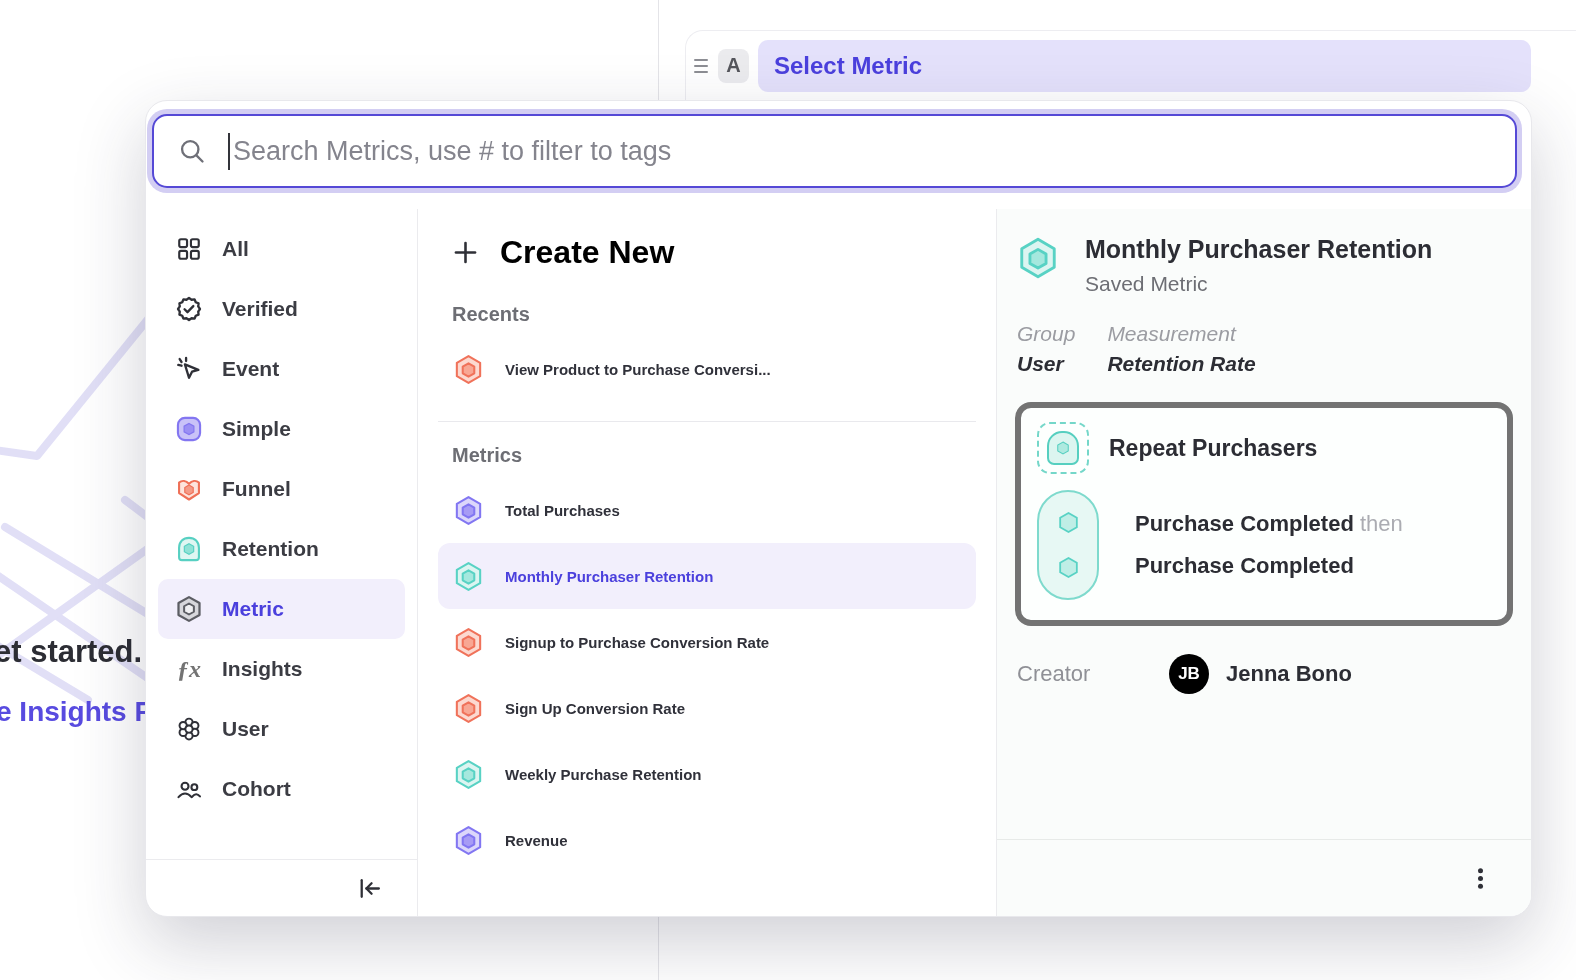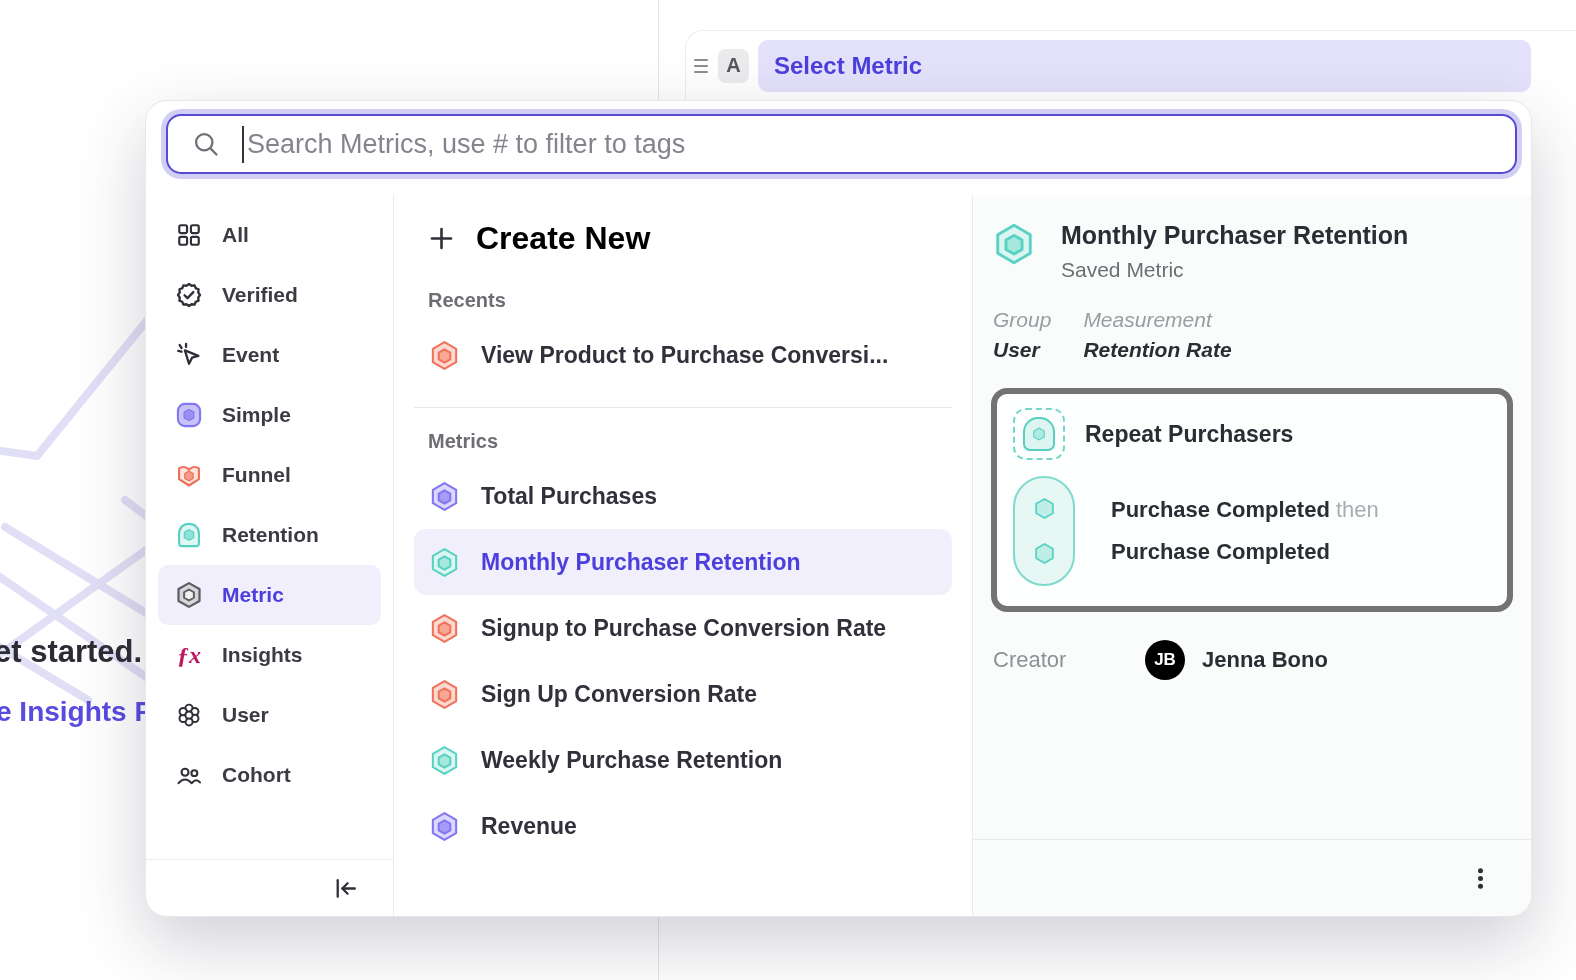--- a/index.html
+++ b/index.html
@@ -24,46 +24,46 @@
     font-weight:700; font-size:20px; display:flex; align-items:center; justify-content:center; cursor:pointer; }
   .select-pill { flex:1; height:52px; margin:0 45px 0 9px; background:#e4e1fb; border-radius:10px;
     display:flex; align-items:center; padding-left:16px; cursor:pointer; }
   .select-pill span { color:#4b40dd; font-size:24px; font-weight:700; }
 
   
   .modal { position:absolute; left:145px; top:100px; width:1387px; height:817px; background:#fff;
     border-radius:22px; border:1px solid #e8e8ec; box-shadow:0 26px 70px rgba(40,40,70,.22);
     z-index:3; display:flex; flex-direction:column; overflow:hidden; }
 
-  .search-wrap { margin:13px 14px 0 20px; height:60px; border:2px solid #5549d6; border-radius:15px;
+  .search-wrap { margin:13px 14px 0 6px; height:74px; border:2px solid #5549d6; border-radius:15px;
     box-shadow:0 0 0 5px #d3cef3; display:flex; align-items:center; padding:0 24px; background:#fff; }
   .search-wrap .caret { width:2px; height:37px; background:#33343a; margin:0 3px 0 22px; }
   .search-input { flex:1; border:none; outline:none; font-family:inherit; font-size:27px; color:#2e2f36; background:transparent; }
   .search-input::placeholder { color:#84848d; }
 
   .content { flex:1; display:flex; min-height:0; margin-top:21px; }
 
   
-  .col-side { width:248px; border-right:1px solid #ebebee; display:flex; flex-direction:column; }
+  .col-side { width:272px; border-right:1px solid #ebebee; display:flex; flex-direction:column; }
   .side-list { flex:1; padding-top:10px; }
   .side-item { height:60px; margin:0 12px; padding:0 16px; border-radius:10px; display:flex; align-items:center; gap:18px;
     font-size:21px; font-weight:600; color:#3b3c43; cursor:pointer; }
   .side-item.selected { background:#f2effc; color:#4b40dd; }
   .icn { width:30px; height:30px; display:flex; align-items:center; justify-content:center; flex:none; }
-  .fx { font-family:"Liberation Serif", serif; font-style:italic; font-weight:700; font-size:24px; color:#be185d; }
+  .fx { font-family:"Liberation Serif", serif; font-style:italic; font-weight:700; font-size:24px; color:#737373; }
   .side-footer { height:57px; border-top:1px solid #ebebee; display:flex; align-items:center; justify-content:flex-end; padding-right:34px; }
   .collapse-btn { cursor:pointer; display:flex; }
 
   
   .col-mid { width:578px; padding:0 20px; display:flex; flex-direction:column; }
   .create-row { height:62px; margin-top:12px; padding:0 14px; display:flex; align-items:center; gap:21px;
     font-size:32px; font-weight:600; color:#000000; border-radius:12px; cursor:pointer; }
   .section-label { margin:20px 0 10px 14px; font-size:20px; font-weight:600; color:#6d6e74; }
   .item-row { height:66px; padding:0 14px; border-radius:12px; display:flex; align-items:center; gap:20px;
-    font-size:23px; font-weight:600; color:#30313a; cursor:pointer; white-space:nowrap; }
+    font-size:15px; font-weight:600; color:#30313a; cursor:pointer; white-space:nowrap; }
   .item-row.selected { background:#f2effc; color:#4b40dd; }
   .mid-divider { height:1px; background:#e9e9ed; margin:19px 0 2px 0; }
 
   .hex { flex:none; }
   .hex polygon { stroke-width:2; stroke-linejoin:round; }
   .hex.purple .outer { fill:#dcd7fb; stroke:#8276f2; } .hex.purple .inner { fill:#a79bf5; stroke:#8276f2; }
   .hex.teal   .outer { fill:#dcf5f1; stroke:#58d2c4; } .hex.teal   .inner { fill:#a5e8de; stroke:#58d2c4; }
   .hex.coral  .outer { fill:#fcd9d0; stroke:#f0725a; } .hex.coral  .inner { fill:#f8a794; stroke:#f0725a; }
 
   

